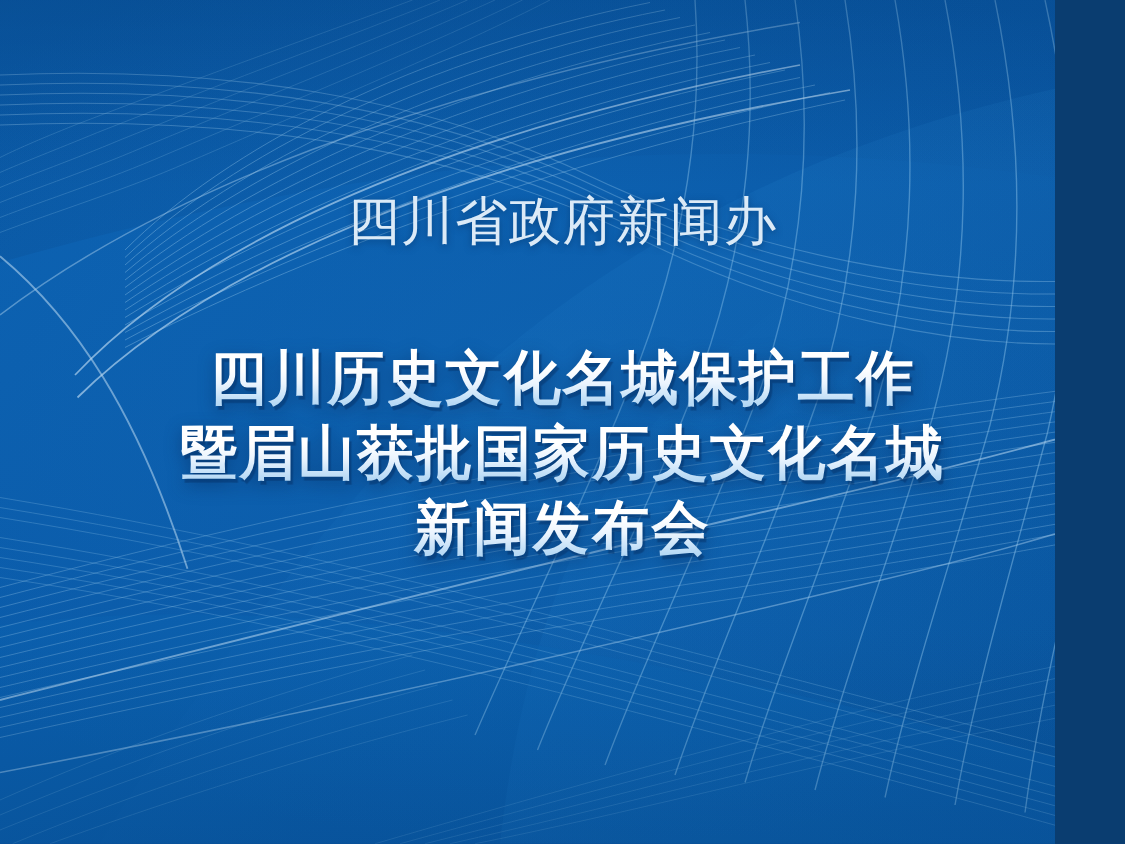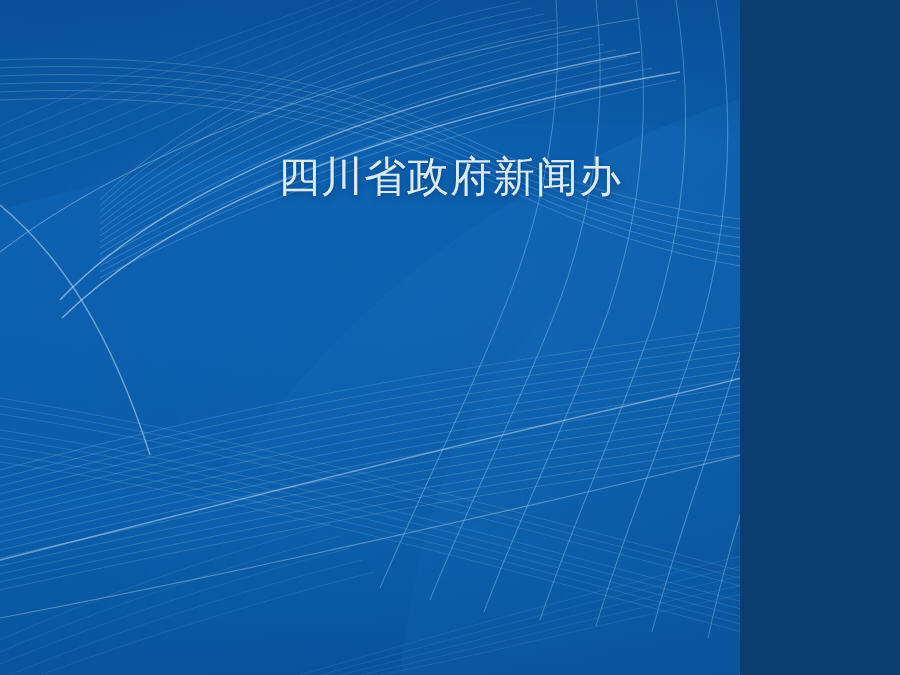--- a/index.html
+++ b/index.html
@@ -6,21 +6,21 @@
     margin: 0;
     padding: 0;
     background: #0a3d70;
   }
   body {
     font-family: "Liberation Sans", sans-serif;
   }
 
   #slide {
     position: relative;
-    width: 740px;
+    width: 844px;
     height: 675px;
     overflow: hidden;
     background: #0a5aa8;
   }
 
   
   .bg-svg {
     position: absolute;
     left: 0; top: 0;
     width: 900px;
@@ -244,15 +244,20 @@
       <path d="M 40,675 C 120,646 232,608 374,572"></path>
     </g>
   </svg>
 
   <div class="bg-vignette"></div>
 
   <div class="content">
 
     <div class="eyebrow">四川省政府新闻办</div>
 
+    <div class="headline">
+      <span class="headline-line line-1">四川历史文化名城保护工作</span>
+      <span class="headline-line line-2">暨眉山获批国家历史文化名城</span>
+      <span class="headline-line line-3">新闻发布会</span>
+    </div>
 
   </div>
 </div>
 
 </body></html>

